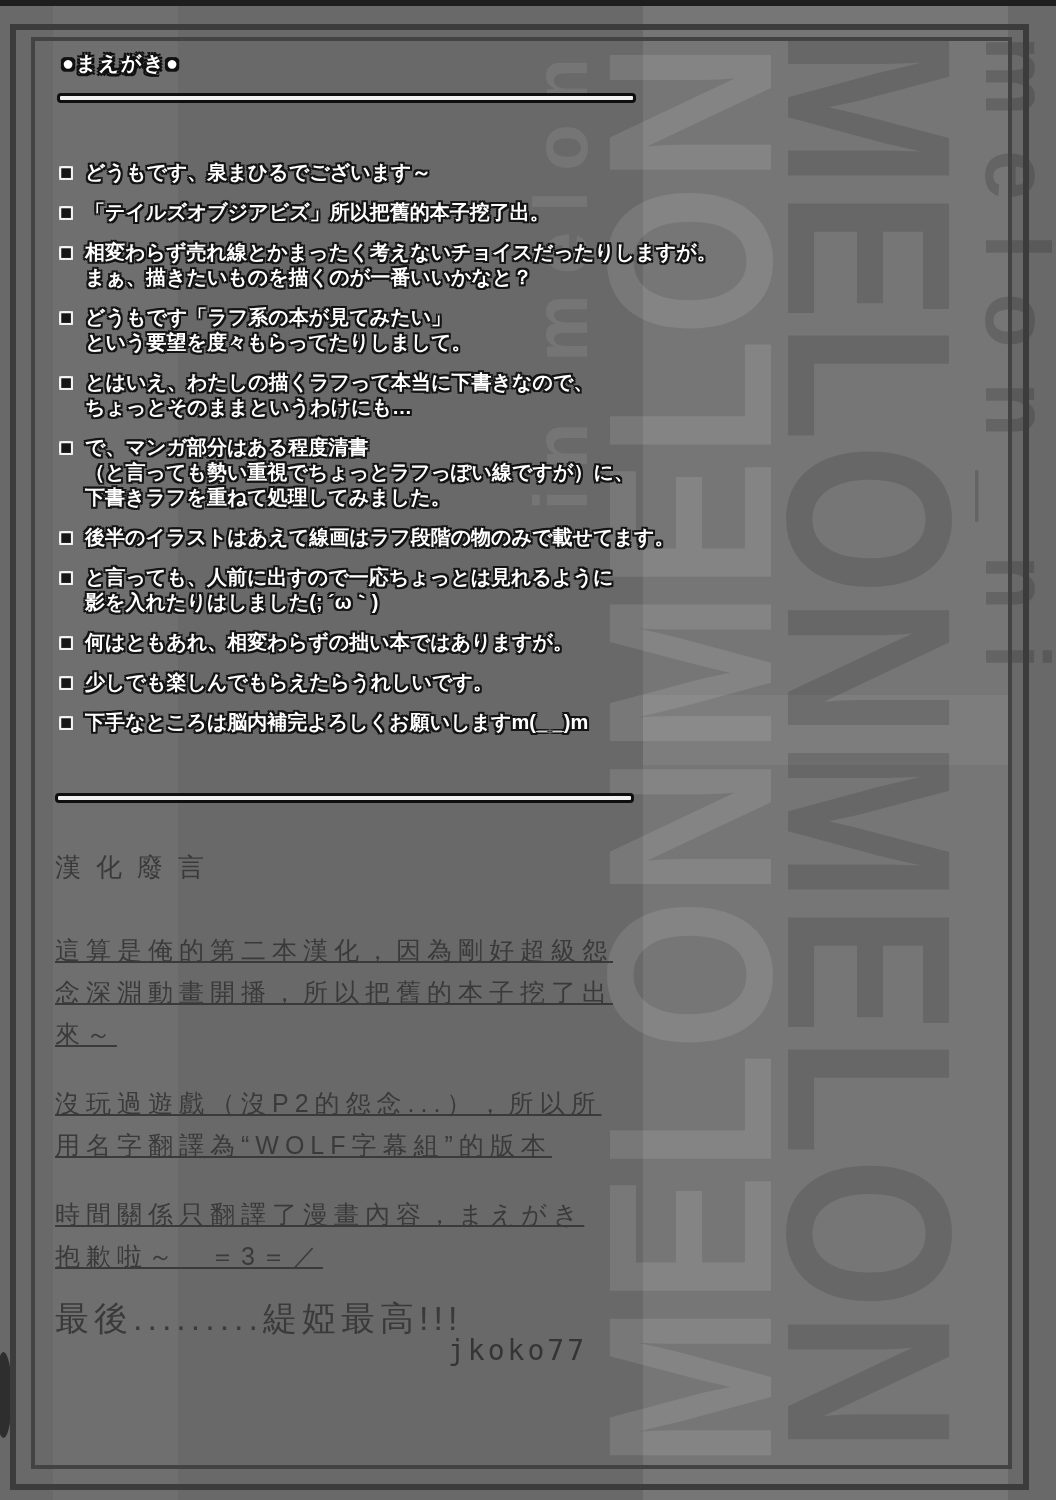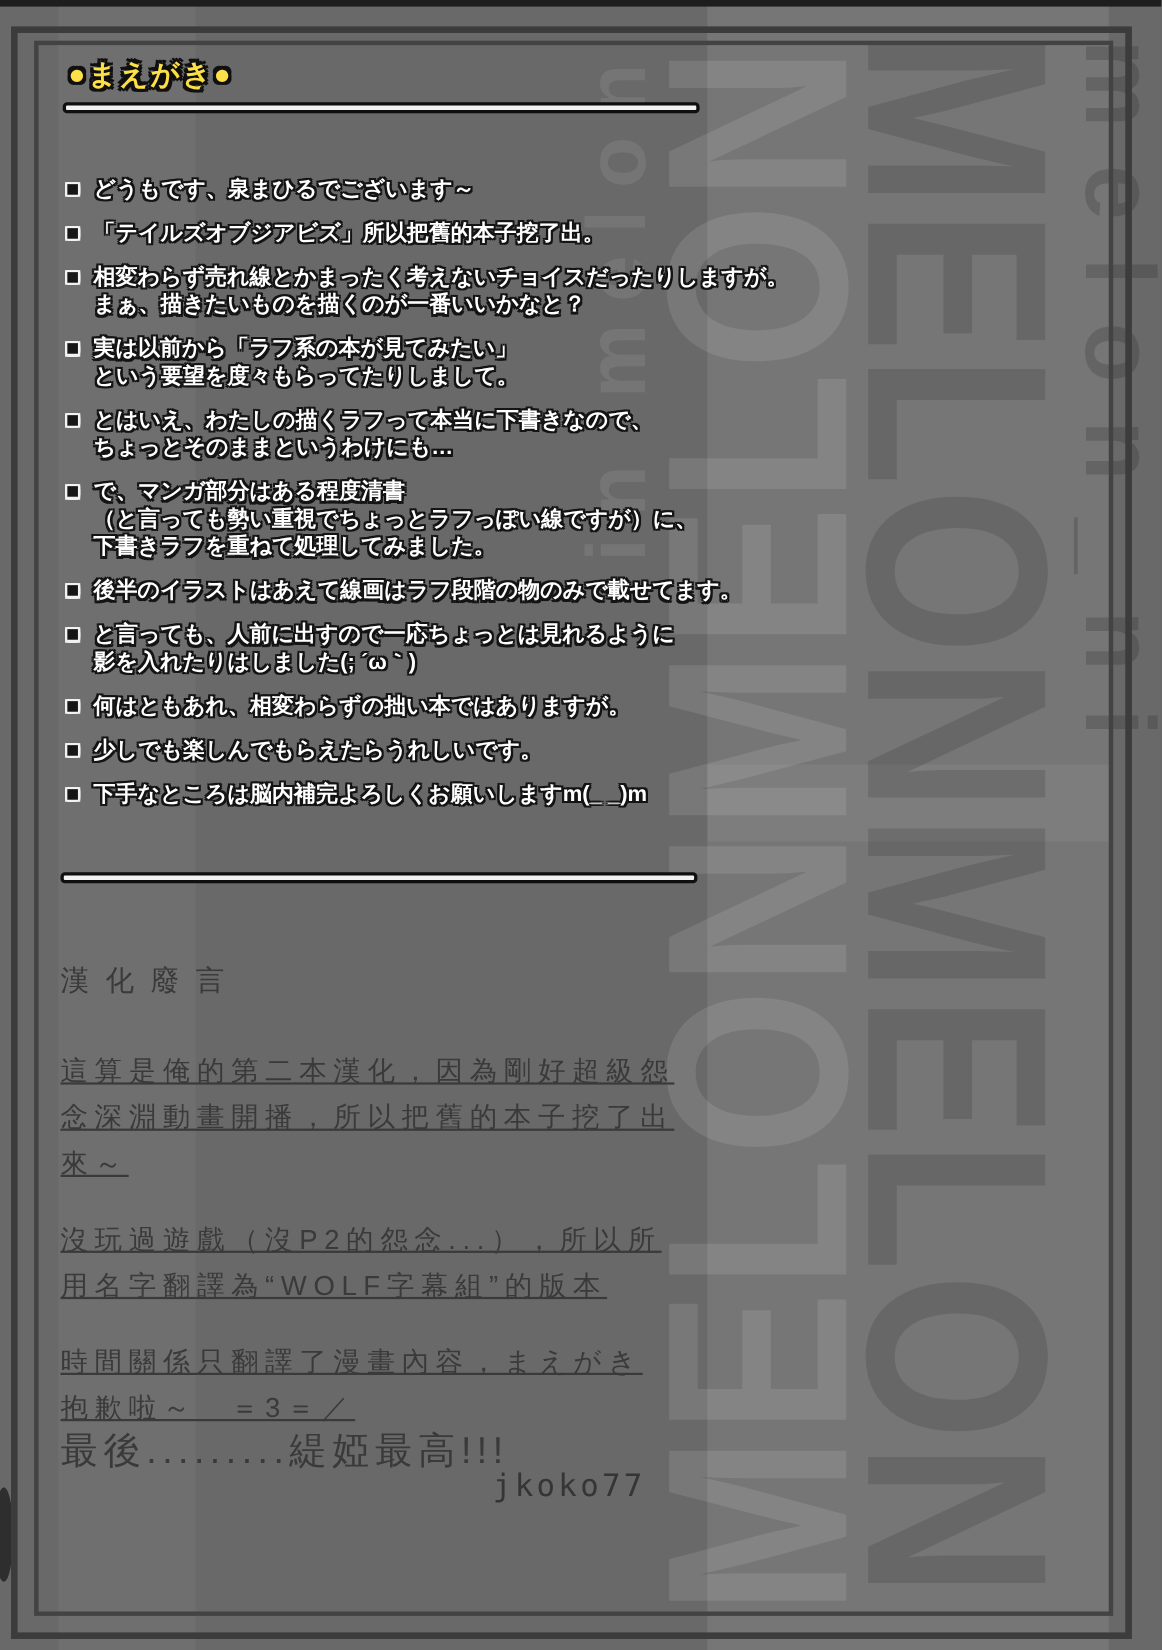--- a/index.html
+++ b/index.html
@@ -39,22 +39,22 @@
 
   
   .outline2 {
     text-shadow:
       -2px -2px 0 #141414, 0 -2px 0 #141414, 2px -2px 0 #141414,
       -2px 0 0 #141414, 2px 0 0 #141414,
       -2px 2px 0 #141414, 0 2px 0 #141414, 2px 2px 0 #141414;
   }
   .title {
     position:absolute; left:62px; top:50px;
-    font-size:26px; font-weight:bold; letter-spacing:2px;
-    color:#fde047;
+    font-size:20px; font-weight:bold; letter-spacing:2px;
+    color:#ffffff;
     text-shadow:
       -3px -3px 0 #101010, 0 -3px 0 #101010, 3px -3px 0 #101010,
       -3px 0 0 #101010, 3px 0 0 #101010,
       -3px 3px 0 #101010, 0 3px 0 #101010, 3px 3px 0 #101010;
   }
   .rule { position:absolute; height:4px; background:#f2f2f2; border:3px solid #0f0f0f; border-radius:4px; }
   .rule-title { left:57px; top:93px; width:573px; }
   .rule-mid   { left:55px; top:793px; width:573px; }
 
   .bullets { position:absolute; left:60px; top:160px; width:660px; }
@@ -71,21 +71,21 @@
       -2px 0 0 #f2f2f2, 2px 0 0 #f2f2f2,
       -2px 2px 0 #f2f2f2, 0 2px 0 #f2f2f2, 2px 2px 0 #f2f2f2;
   }
 
   
   .notes {
     position:absolute; left:55px; top:850px;
     color:#3a3a3a; font-size:25px; letter-spacing:6px;
     font-weight:normal;
   }
-  .notes-heading { letter-spacing:15px; margin-bottom:44px; font-size:26px;margin-top:24px; }
+  .notes-heading { letter-spacing:15px; margin-bottom:44px; font-size:26px; }
   .notes-para { margin-bottom:27px; }
   .notes-line { line-height:42px; white-space:nowrap;text-decoration:underline; }
   .closing {
     position:absolute; left:55px; top:1296px;
     color:#3a3a3a; font-size:34px; letter-spacing:5px; white-space:nowrap;
   }
   .signature {
     position:absolute; left:448px; top:1334px;
     color:#353535; font-size:28px; letter-spacing:3px;
     font-family:"DejaVu Sans Mono", monospace;
@@ -120,21 +120,21 @@
     <span class="bullet-marker">■</span>
     <div class="bullet-line">「テイルズオブジアビズ」所以把舊的本子挖了出。</div>
   </div>
   <div class="bullet-item outline2">
     <span class="bullet-marker">■</span>
     <div class="bullet-line">相変わらず売れ線とかまったく考えないチョイスだったりしますが。</div>
     <div class="bullet-line">まぁ、描きたいものを描くのが一番いいかなと？</div>
   </div>
   <div class="bullet-item outline2">
     <span class="bullet-marker">■</span>
-    <div class="bullet-line">実は以前から「ラフ系の本が見てみたい」</div>
+    <div class="bullet-line">どうもです「ラフ系の本が見てみたい」</div>
     <div class="bullet-line">という要望を度々もらってたりしまして。</div>
   </div>
   <div class="bullet-item outline2">
     <span class="bullet-marker">■</span>
     <div class="bullet-line">とはいえ、わたしの描くラフって本当に下書きなので、</div>
     <div class="bullet-line">ちょっとそのままというわけにも…</div>
   </div>
   <div class="bullet-item outline2">
     <span class="bullet-marker">■</span>
     <div class="bullet-line">で、マンガ部分はある程度清書</div>

